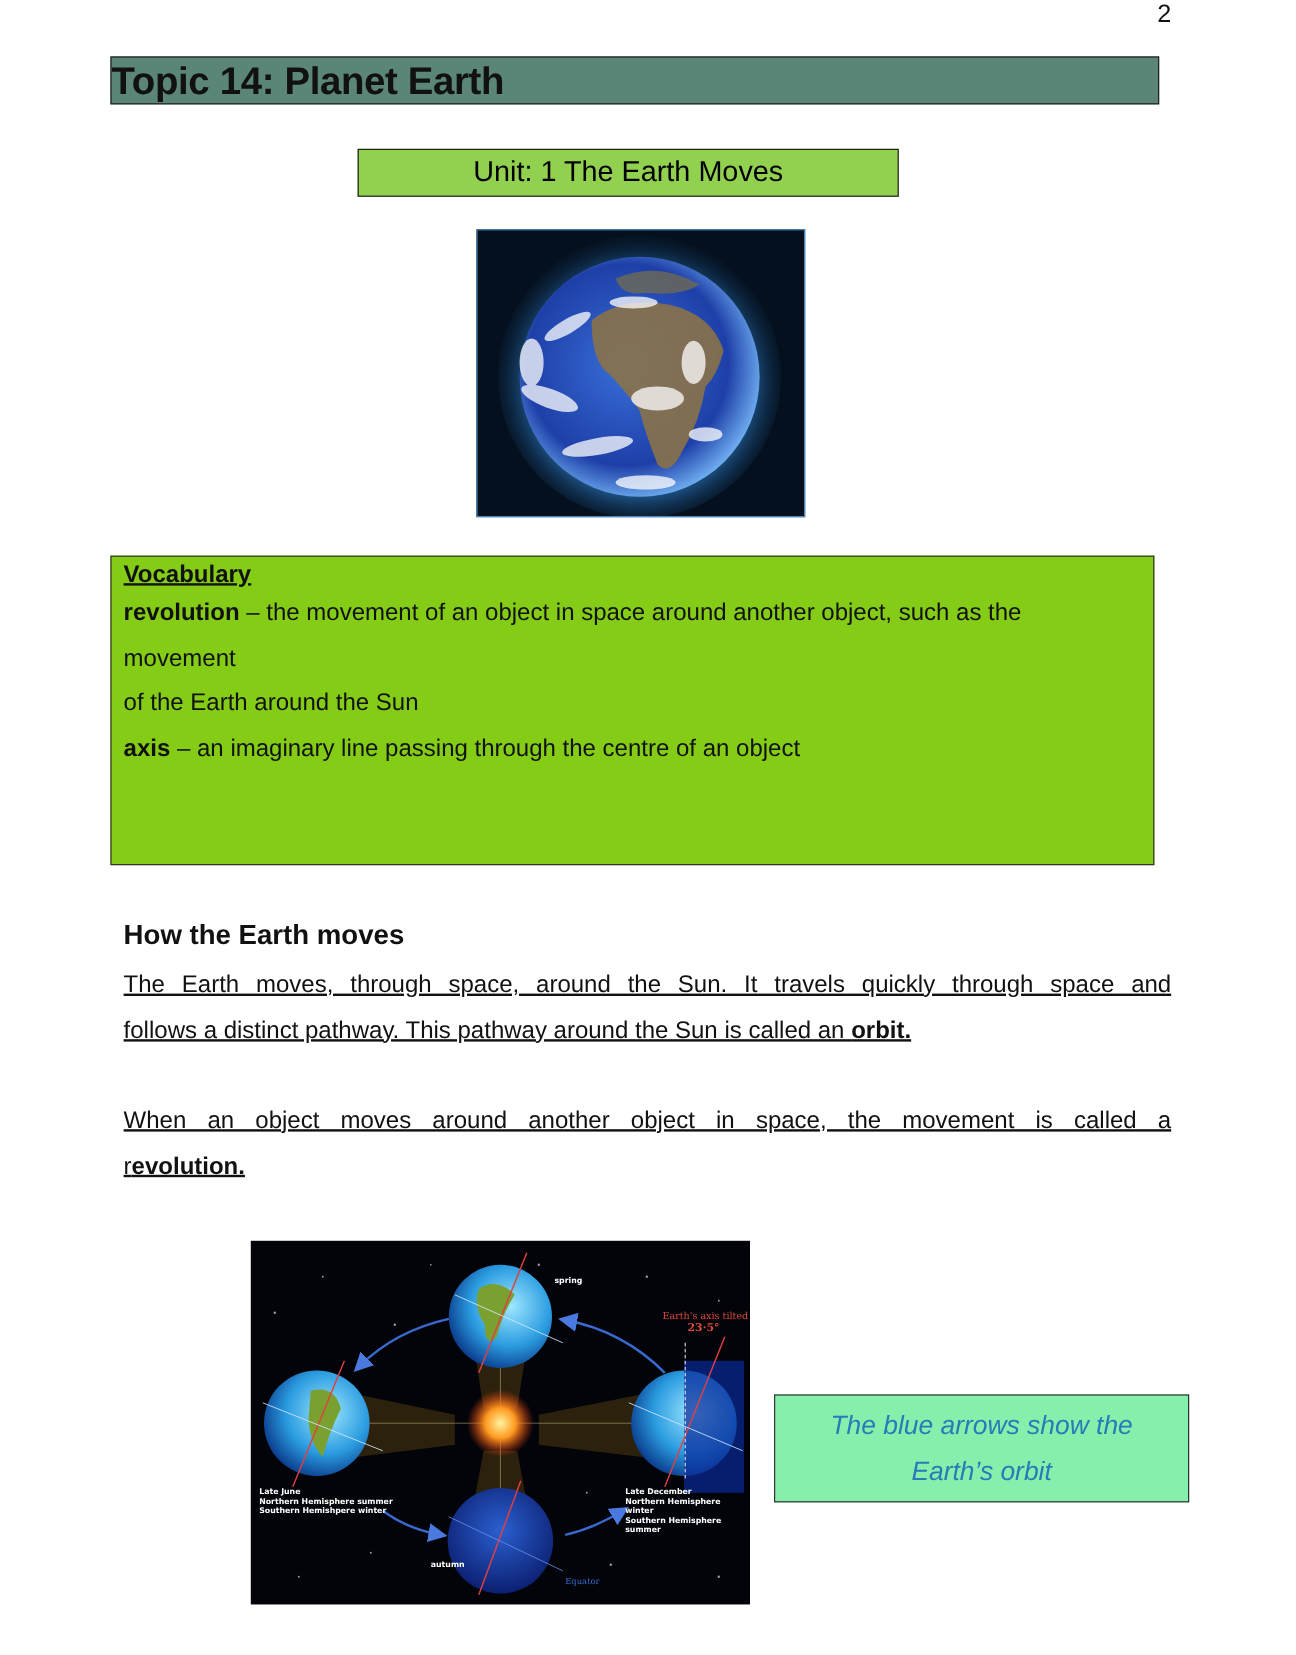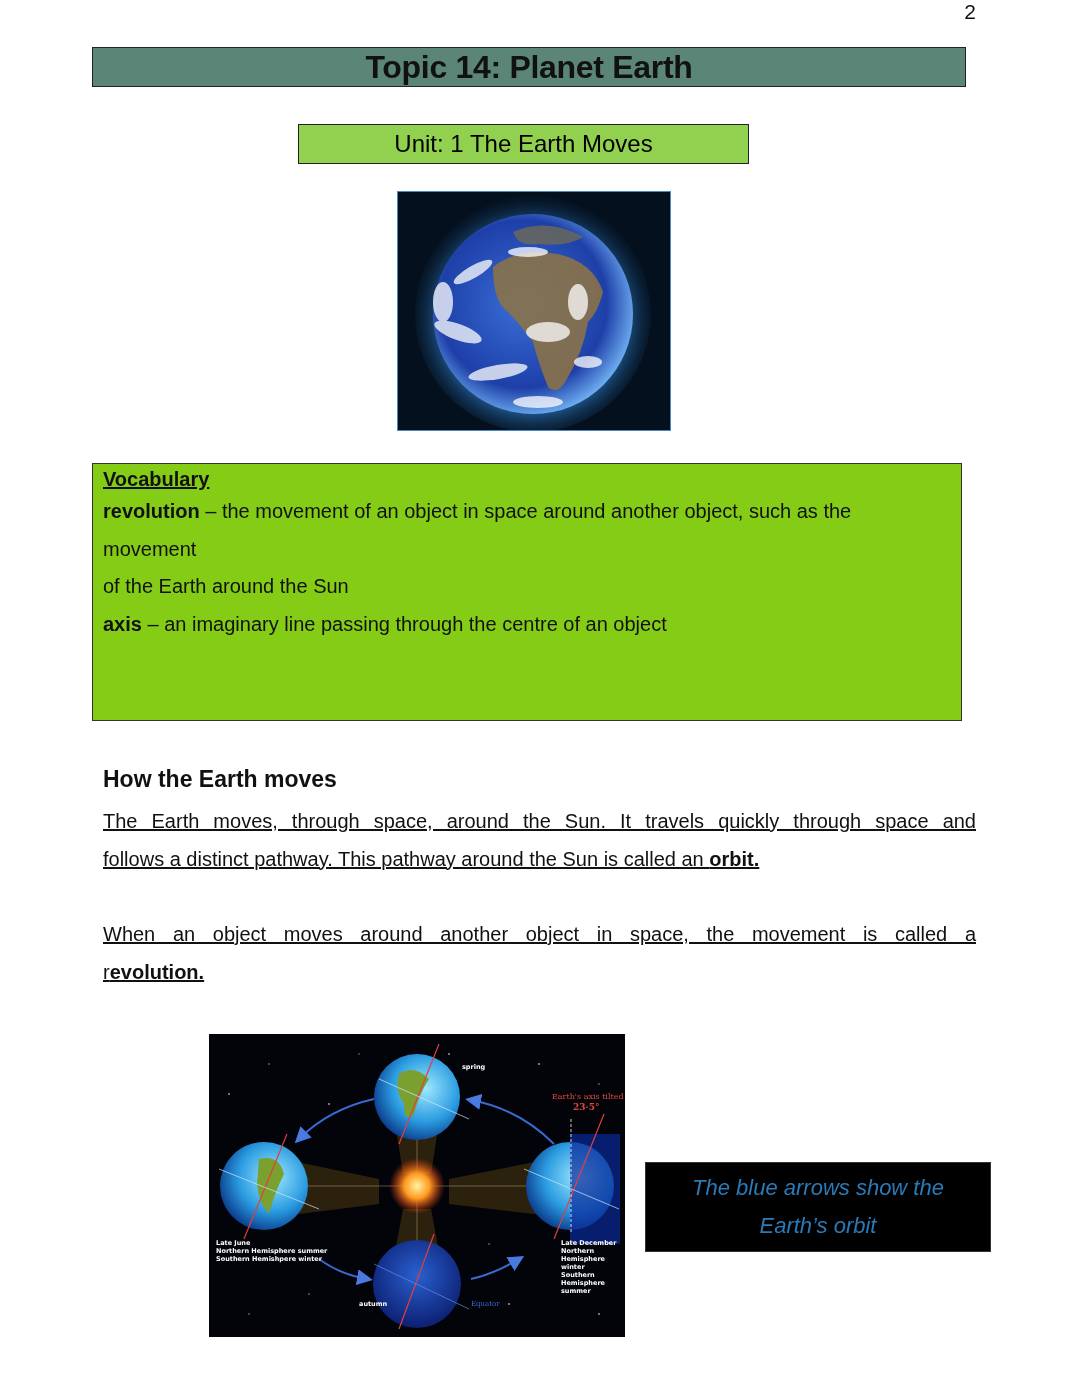--- a/index.html
+++ b/index.html
@@ -6,21 +6,21 @@
     body {
       width: 1080px; height: 1379px; position: relative; overflow: hidden;
       font-family: "Liberation Sans", sans-serif; color: #111;
     }
     .page-number {
       position: absolute; right: 104px; top: 0px; font-size: 21px; color: #111;
     }
     .topic-banner {
       position: absolute; left: 92px; top: 47px; width: 872px; height: 38px;
       background: #5a8577; border: 1px solid #222;
-      display: flex; align-items: center; justify-content: center;
+      display: flex; align-items: center; justify-content: flex-start;
     }
     .topic-banner span { font-size: 32px; font-weight: bold; color: #111; letter-spacing: -0.3px; }
     .unit-banner {
       position: absolute; left: 298px; top: 124px; width: 449px; height: 38px;
       background: #92d050; border: 1px solid #222;
       display: flex; align-items: center; justify-content: center;
     }
     .unit-banner span { font-size: 24px; color: #000000; }
 
     .earth-photo {
@@ -47,21 +47,21 @@
     .para2 { top: 916px; }
     .para b { font-weight: bold; }
     .justify-line { display: block; text-align: justify; text-align-last: justify; }
 
     .orbit-diagram {
       position: absolute; left: 209px; top: 1034px; width: 416px; height: 303px;
       background: #02040a; overflow: hidden;
     }
     .caption-box {
       position: absolute; left: 645px; top: 1162px; width: 344px; height: 88px;
-      border: 1px solid #333; background: #000000;
+      border: 1px solid #333; background: #86efac;
       display: flex; flex-direction: column; align-items: center; justify-content: center;
       color: #2a7ab8; font-style: italic; font-size: 22px; line-height: 38px;
     }
     .diag-label { position: absolute; font-family: "DejaVu Sans", sans-serif; font-weight: bold; font-size: 6.5px; color: #fff; line-height: 8px; }
   </style>
 </head>
 <body>
 
 <div class="page-number">2</div>
 
@@ -194,25 +194,25 @@
     <line x1="362" y1="85" x2="362" y2="200" stroke="#ffffff" stroke-width="0.8" stroke-dasharray="3,2"></line>
   </svg>
   <div class="diag-label" style="left:253px;top:29px;">spring</div>
   <div class="diag-label" style="left:343px;top:59px;color:#e04a3a;font-family:'DejaVu Serif',serif;font-weight:normal;font-size:8px;">Earth's axis tilted</div>
   <div class="diag-label" style="left:364px;top:69px;color:#e04a3a;font-family:'DejaVu Serif',serif;font-weight:bold;font-size:9px;">23·5°</div>
   <div class="diag-label" style="left:7px;top:205px;">
     <div>Late June</div>
     <div>Northern Hemisphere summer</div>
     <div>Southern Hemishpere winter</div>
   </div>
-  <div class="diag-label" style="left:312px;top:205px;margin-left:40px;">
+  <div class="diag-label" style="left:312px;top:205px;">
     <div>Late December</div>
     <div>Northern Hemisphere winter</div>
     <div>Southern Hemisphere summer</div>
   </div>
   <div class="diag-label" style="left:150px;top:266px;">autumn</div>
-  <div class="diag-label" style="left:262px;top:266px;color:#3a6ad0;font-family:'DejaVu Serif',serif;font-weight:normal;font-size:7px;">Equator</div>
+  <div class="diag-label" style="left:262px;top:280px;color:#3a6ad0;font-family:'DejaVu Serif',serif;font-weight:normal;font-size:7px;">Equator</div>
 </div>
 
 <div class="caption-box">
   <div>The blue arrows show the</div>
   <div>Earth’s orbit</div>
 </div>
 
 </body></html>

